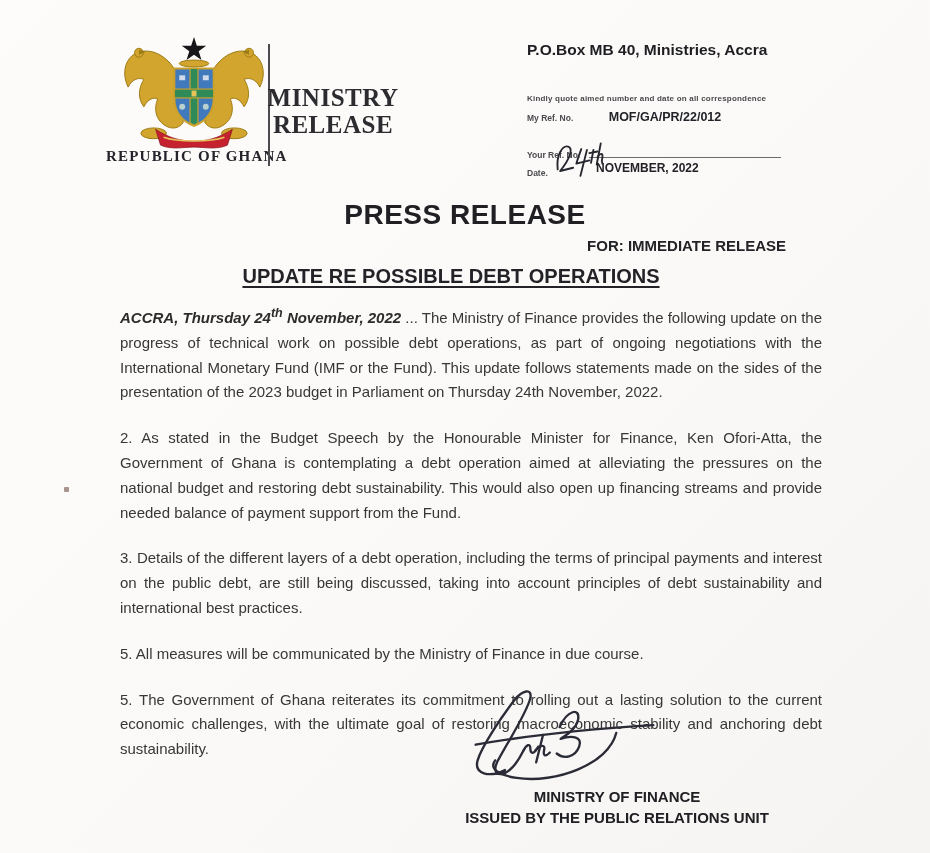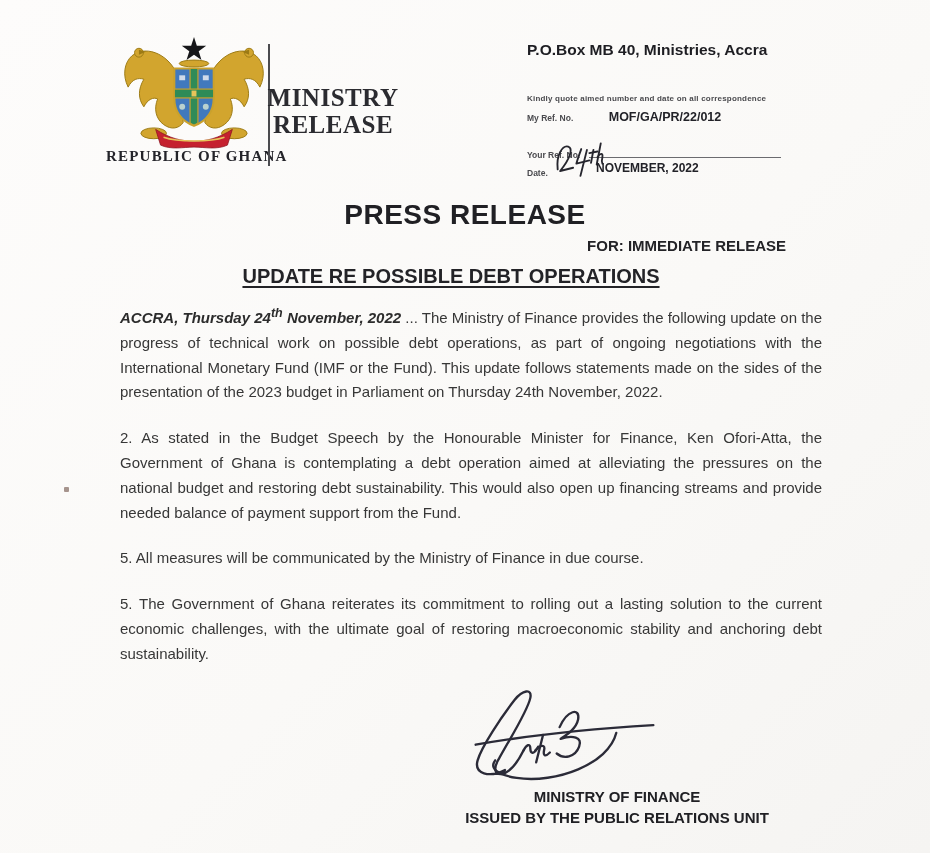--- a/index.html
+++ b/index.html
@@ -161,20 +161,21 @@
   </div>
   <div class="date-text">NOVEMBER, 2022</div>
 
   <div class="press-title">PRESS RELEASE</div>
   <div class="release-tag">FOR: IMMEDIATE RELEASE</div>
   <div class="subject">UPDATE RE POSSIBLE DEBT OPERATIONS</div>
 
   <div class="body-col">
     <p><span class="lead">ACCRA, Thursday 24</span><sup class="lead">th</sup><span class="lead"> November, 2022</span><span> ...  </span><span>The Ministry of Finance provides the following update on the progress of technical work on possible debt operations, as part of ongoing negotiations with the International Monetary Fund (IMF or the Fund). This update follows statements made on the sides of the presentation of the 2023 budget in Parliament on Thursday 24th November, 2022.</span></p>
     <p>2. As stated in the Budget Speech by the Honourable Minister for Finance, Ken Ofori-Atta, the Government of Ghana is contemplating a debt operation aimed at alleviating the pressures on the national budget and restoring debt sustainability. This would also open up financing streams and provide needed balance of payment support from the Fund.</p>
+    <p>3. Details of the different layers of a debt operation, including the terms of principal payments and interest on the public debt, are still being discussed, taking into account principles of debt sustainability and international best practices.</p>
     <p>5. All measures will be communicated by the Ministry of Finance in due course.</p>
     <p>5. The Government of Ghana reiterates its commitment to rolling out a lasting solution to the current economic challenges, with the ultimate goal of restoring macroeconomic stability and anchoring debt sustainability.</p>
   </div>
 
   <div class="signature">
     <svg width="205" height="98" viewBox="0 0 210 100" aria-hidden="true">
       <g stroke="#2b2b38" stroke-width="2.4" fill="none" stroke-linecap="round" stroke-linejoin="round">
         <path d="M44,88 C28,96 12,92 16,78 C20,64 40,34 54,16 C62,6 72,4 70,14 C67,28 50,54 38,76 C32,86 33,93 41,92 C50,90 58,78 63,68"></path>
         <path d="M63,68 C66,62 70,60 70,66 C70,72 74,72 78,64"></path>
         <path d="M83,52 L76,80"></path>

